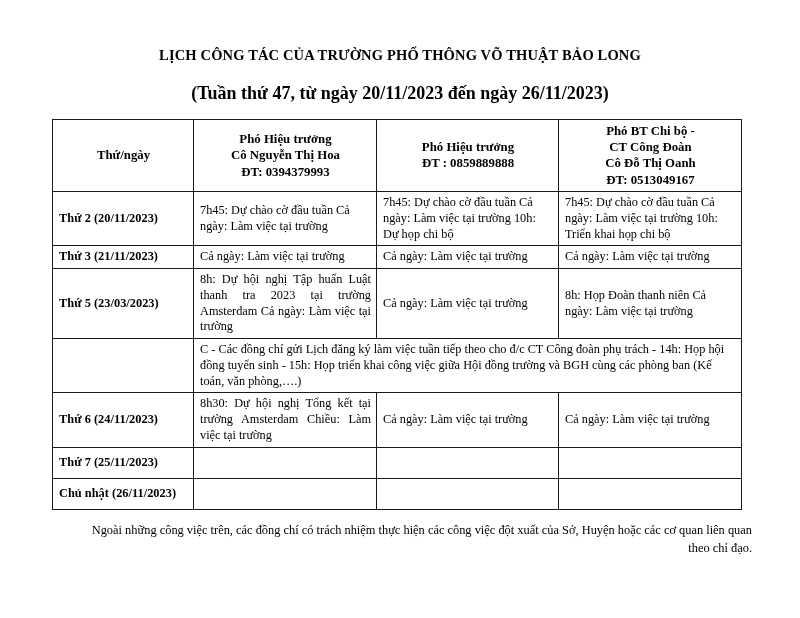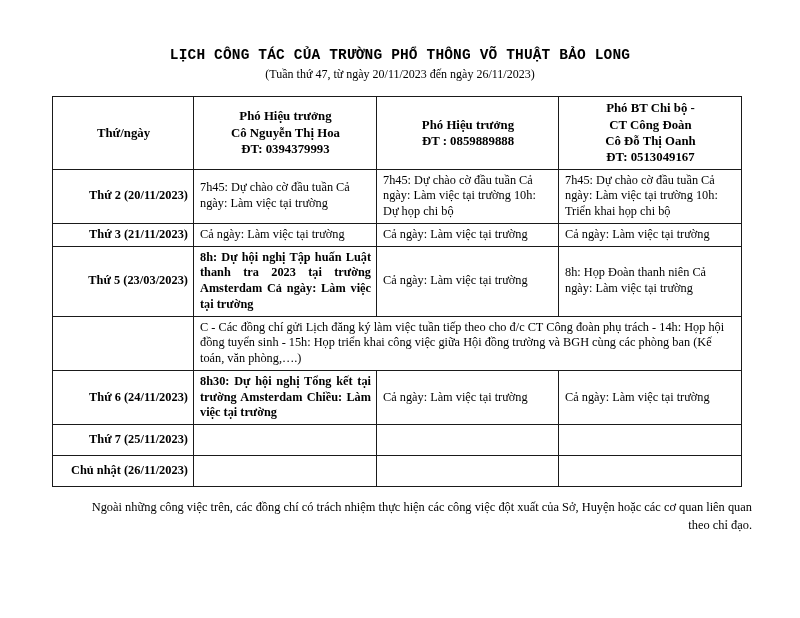--- a/index.html
+++ b/index.html
@@ -23,27 +23,26 @@
   .title-block {
     padding-top: 46px;
     text-align: center;
   }
   .doc-title {
     font-size: 14.5px;
     font-weight: bold;
     letter-spacing: 0.15px;
     line-height: 1.25;
     margin: 0;
-    font-family: Liberation Mono, monospace;
   }
   .doc-subtitle {
-    font-size: 12px;
-    font-weight: normal;
+    font-size: 18px;
+    font-weight: bold;
     line-height: 1.25;
-    margin: 3px 0 0 0;
+    margin: 18px 0 0 0;
   }
   .table-wrap {
     margin: 14px 0 0 52px;
     width: 689px;
   }
   table.sched {
     border-collapse: collapse;
     table-layout: fixed;
     width: 689px;
     font-size: 12.3px;
@@ -53,41 +52,40 @@
     vertical-align: middle;
     padding: 3px 5px 3px 6px;
     line-height: 1.28;
   }
   col.c1 { width: 141px; }
   col.c2 { width: 183px; }
   col.c3 { width: 182px; }
   col.c4 { width: 183px; }
 
   td.daycell {
-    text-align: right;
+    text-align: left;
     font-weight: bold;
     font-size: 12.4px;
     padding-left: 2px;
     padding-right: 2px;
   }
   td.hdr {
     text-align: center;
     font-weight: bold;
     font-size: 12.8px;
     line-height: 1.3;
     padding-top: 6px;
     padding-bottom: 6px;
   }
   td.body-cell {
     text-align: left;
   }
   td.body-cell.justified {
     text-align: justify;
     text-align-last: left;
-    font-weight: bold;
   }
   td.empty-cell {
     height: 24px;
   }
   .cellline {
     display: block;
     white-space: pre-wrap;
   }
   .footnote {
     margin: 12px 0 0 52px;

